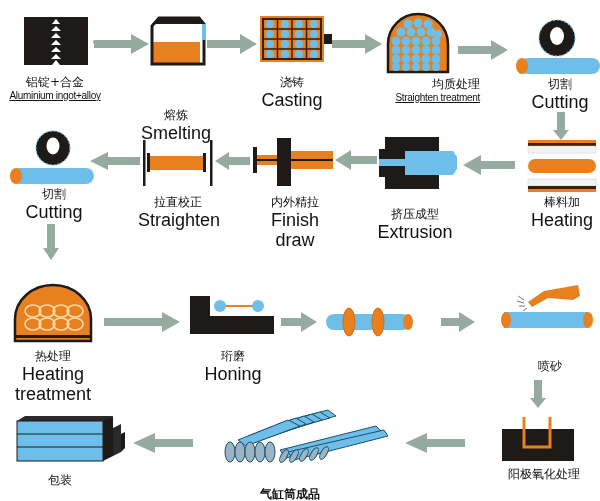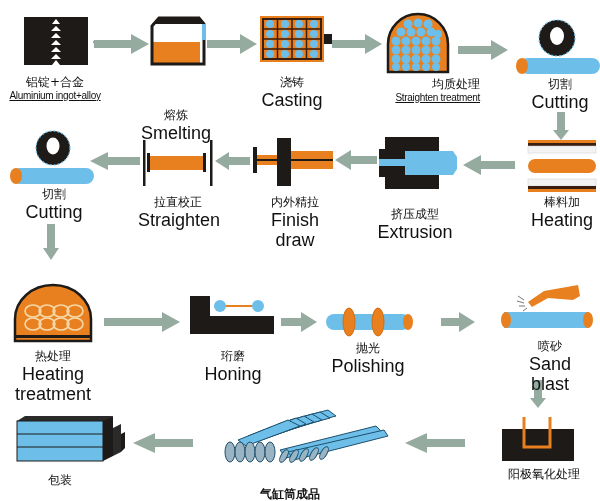--- a/index.html
+++ b/index.html
@@ -343,27 +343,22 @@
     <span class="en">Cutting</span>
   </div>
   <div class="label" style="left:0px;top:350px;width:106px;">
     <span class="zh">热处理</span>
     <span class="en">Heating treatment</span>
   </div>
   <div class="label" style="left:193px;top:350px;width:80px;">
     <span class="zh">珩磨</span>
     <span class="en">Honing</span>
   </div>
-  <div class="label" style="left:328px;top:342px;width:80px;">
-    <span class="zh">抛光</span>
-    <span class="en">Polishing</span>
-  </div>
-  <div class="label" style="left:508px;top:340px;width:84px;">
+  <div class="label" style="left:508px;top:360px;width:84px;">
     <span class="zh">喷砂</span>
-    <span class="en">Sand blast</span>
   </div>
   <div class="label" style="left:490px;top:468px;width:108px;">
     <span class="zh">阳极氧化处理</span>
   </div>
   <div class="label" style="left:245px;top:488px;width:90px;font-weight:bold;">
     <span class="zh">气缸筒成品</span>
     <span class="en">Packing</span>
   </div>
   <div class="label" style="left:30px;top:474px;width:60px;">
     <span class="zh">包装</span>

